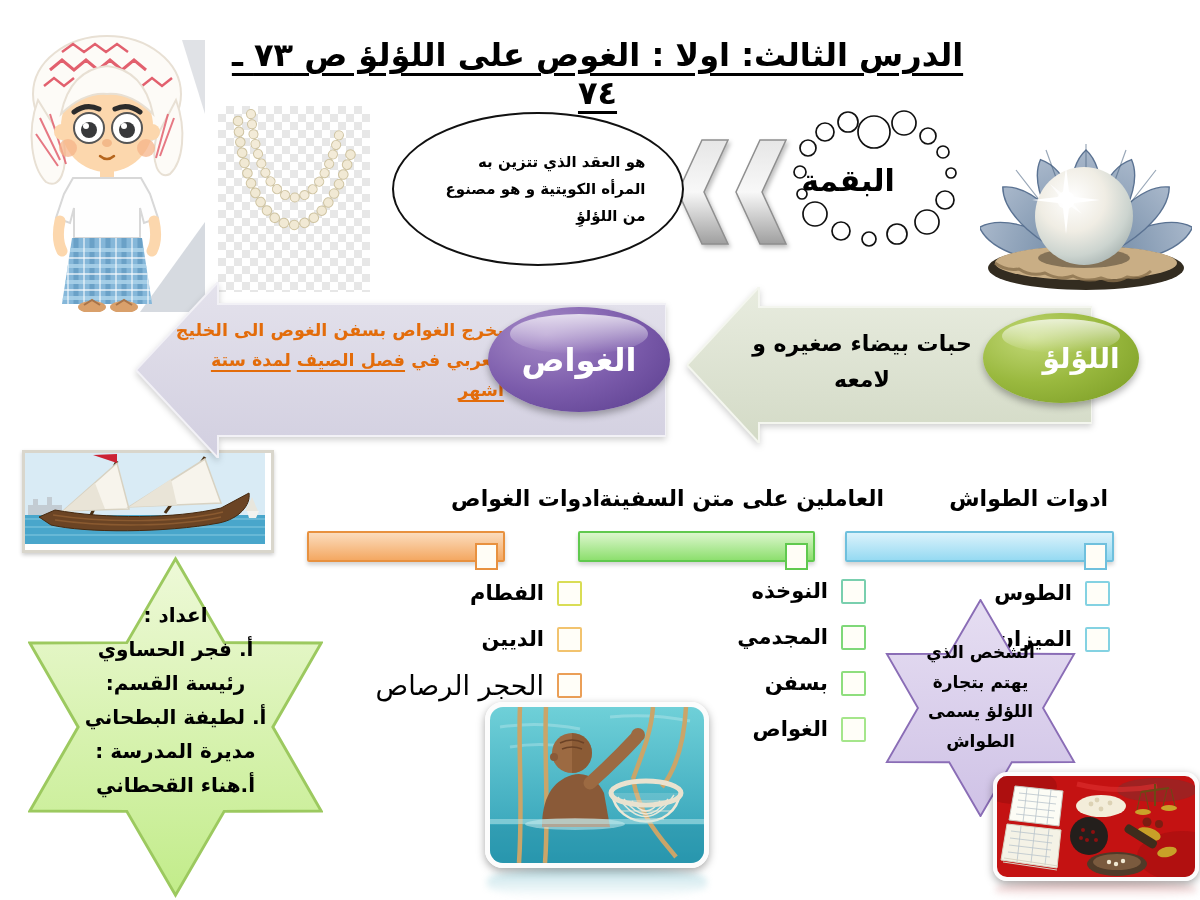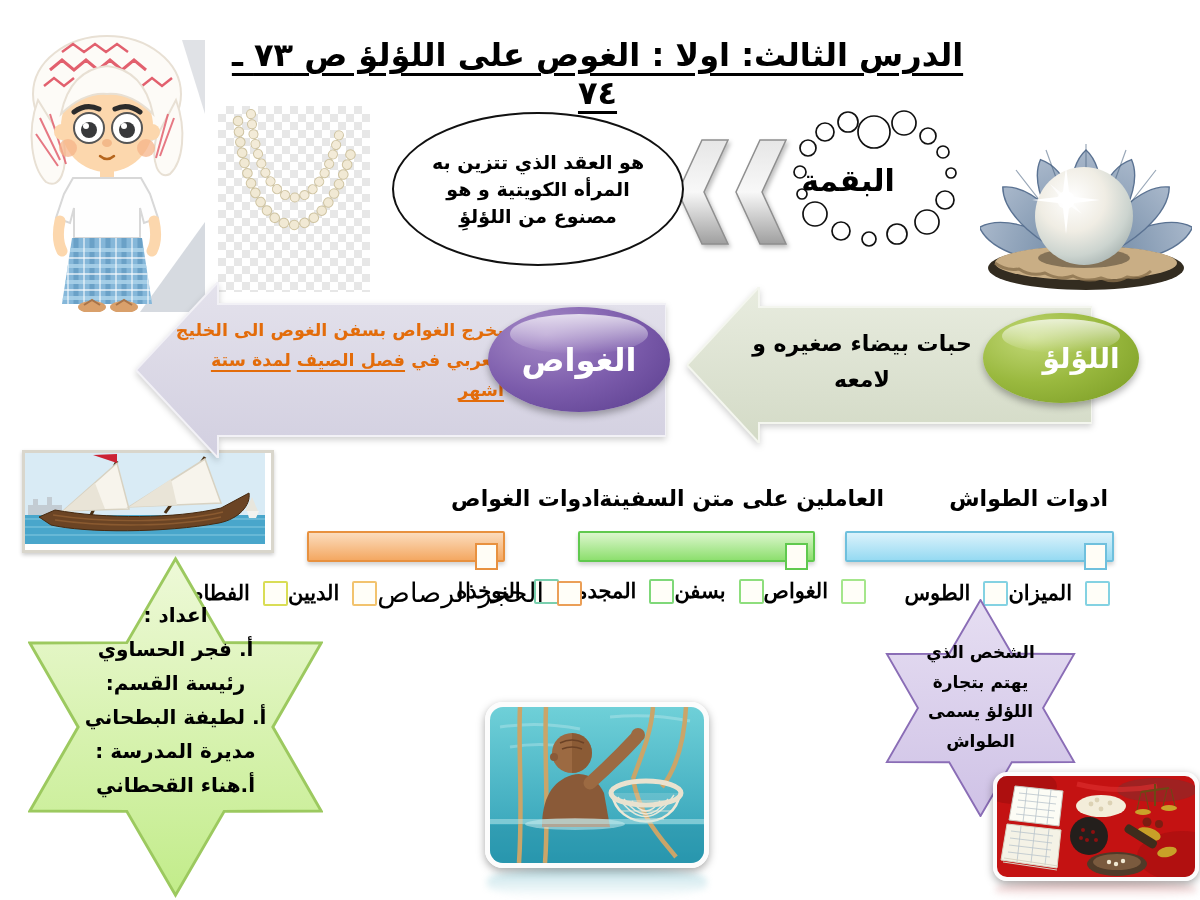--- a/index.html
+++ b/index.html
@@ -7,21 +7,21 @@
          font-family:"DejaVu Sans",sans-serif;}
   .abs{position:absolute;}
 
   
   .title{left:225px;top:36px;width:745px;text-align:center;font-size:32px;font-weight:700;
          color:#000;text-decoration:underline;text-decoration-thickness:3px;text-underline-offset:7px;}
 
   
   .def-ellipse{left:392px;top:112px;width:288px;height:150px;border:2.5px solid #111;border-radius:50%;
                background:#fff;z-index:2;display:flex;align-items:center;justify-content:center;}
-  .def-text{width:215px;text-align:center;font-size:19px;font-weight:700;line-height:27px;color:#000;}
+  .def-text{width:215px;text-align:right;font-size:15px;font-weight:700;line-height:27px;color:#000;}
 
   .baqma-term{left:783px;top:163px;width:130px;text-align:center;font-size:30px;font-weight:700;color:#000;z-index:3;}
 
   
   .arrow{filter:drop-shadow(0 3px 3px rgba(0,0,0,.18));z-index:1;}
   .pearl-def{left:748px;top:326px;width:228px;text-align:center;font-size:22px;font-weight:700;
              line-height:36px;color:#000;z-index:2;}
   .diver-def{left:172px;top:315px;width:332px;text-align:right;font-size:17.5px;font-weight:700;
              line-height:30px;color:#e36c0a;z-index:2;}
   .diver-def .u{text-decoration:underline;text-decoration-thickness:2px;text-underline-offset:4px;}
@@ -59,21 +59,21 @@
               background:linear-gradient(#fbdcbd,#f4a862);}
   .bar-orange .notch{border:2px solid #e8913f;}
   .bar-green{left:578px;width:233px;border:2px solid #60c94e;
               background:linear-gradient(#dcf6cd,#8ddf6e);}
   .bar-green .notch{border:2px solid #60c94e;}
   .bar-blue{left:845px;width:265px;border:2px solid #6fc0dd;
               background:linear-gradient(#dbf2fb,#96daf2);}
   .bar-blue .notch{border:2px solid #6fc0dd;}
 
   
-  .list{display:flex;flex-direction:row;font-family:Liberation Serif, serif;}
+  .list{display:flex;flex-direction:column;}
   .row{display:flex;direction:rtl;align-items:center;gap:13px;height:46px;}
   .cb{width:21px;height:21px;background:#fffef8;border-radius:2px;flex:0 0 auto;}
   .lbl{font-size:21px;font-weight:700;color:#000;white-space:nowrap;}
   .lbl-serif{font-size:27px;font-weight:400;}
   .list-tawash{right:90px;top:570px;}
   .list-crew{right:334px;top:568px;}
   .list-divertools{right:618px;top:570px;}
   .list-tawash .row:nth-child(1) .cb{border:2.5px solid #84d2e2;}
   .list-tawash .row:nth-child(2) .cb{border:2.5px solid #84d2e2;}
   .list-crew .row:nth-child(1) .cb{border:2.5px solid #79cfae;}

